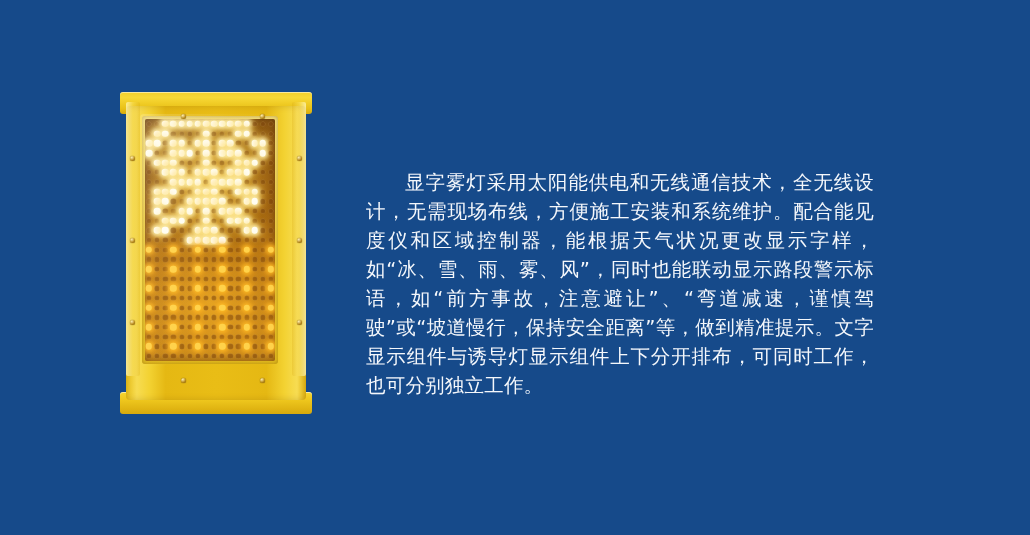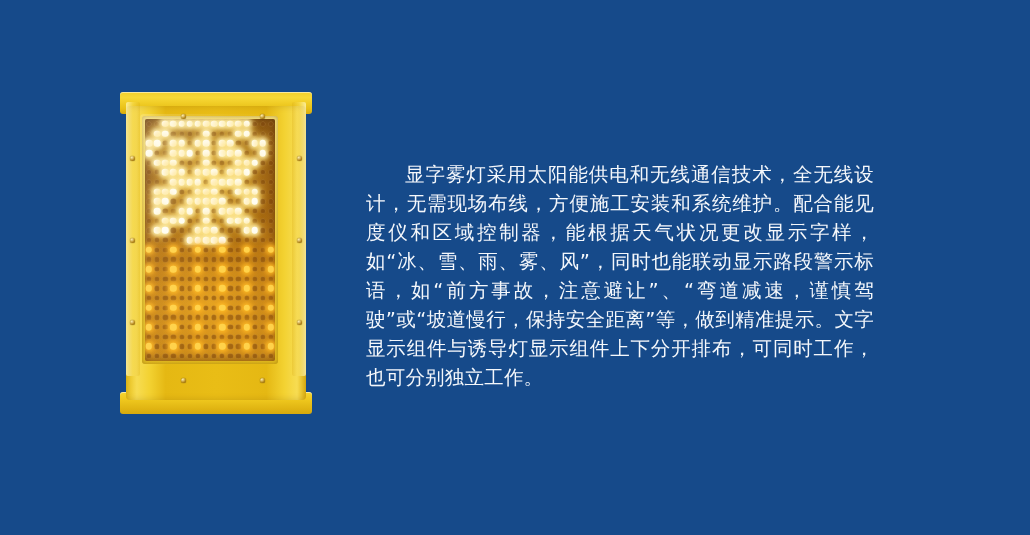--- a/index.html
+++ b/index.html
@@ -161,21 +161,21 @@
     width: 5px; height: 5px;
     border-radius: 50%;
     background: radial-gradient(circle at 35% 30%, #fff0b0, #b5861a 60%, #6d4d07 100%);
     box-shadow: 0 0 1px rgba(60,40,0,.8);
   }
 
   
   #description {
     position: absolute;
     left: 366px;
-    top: 160px;
+    top: 168px;
     width: 508px;
     color: #f4f7fb;
     font-size: 19.5px;
     line-height: 29px;
     text-align: justify;
     text-justify: inter-character;
     letter-spacing: 0.2px;
     font-family: "DejaVu Sans", "Liberation Sans", sans-serif;
     font-weight: 400;
   }

